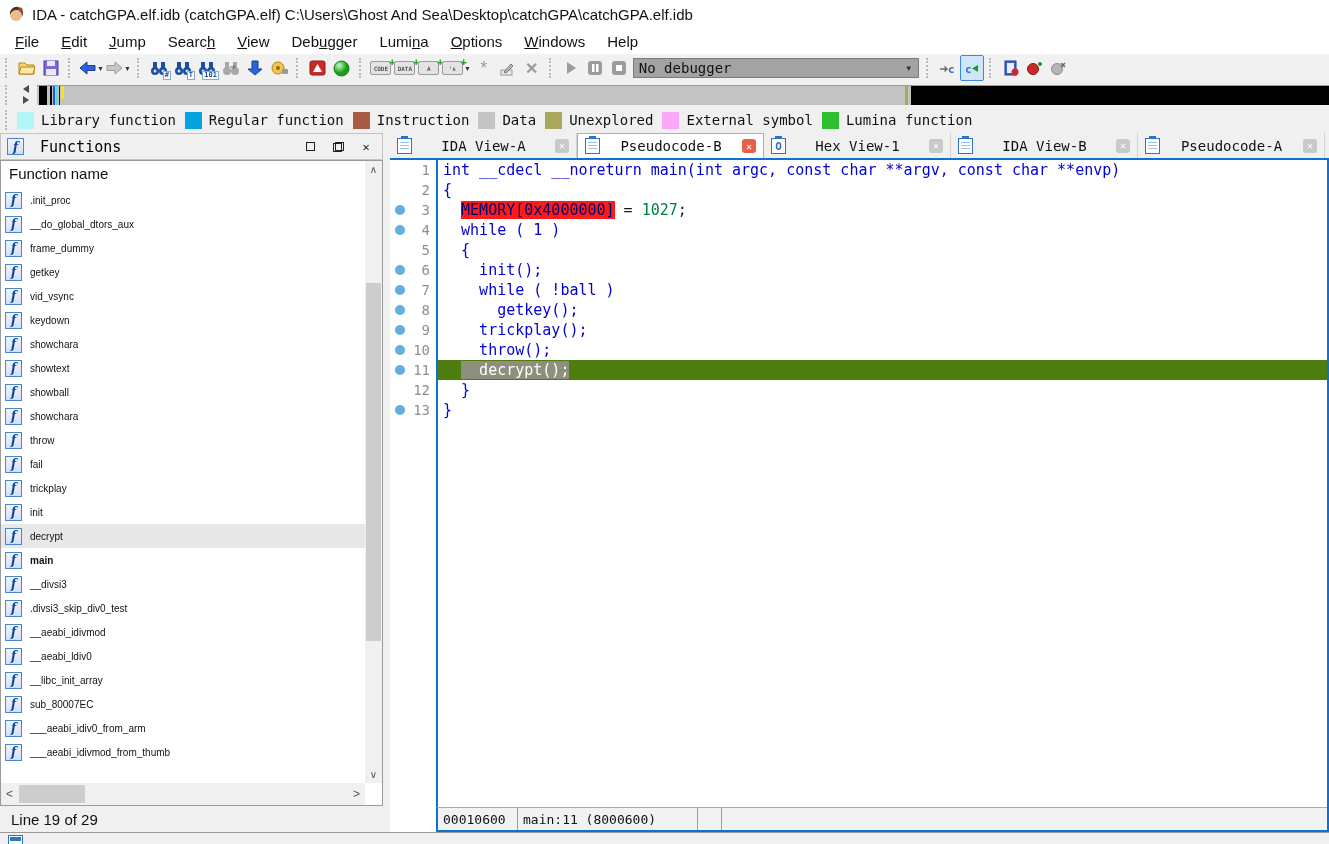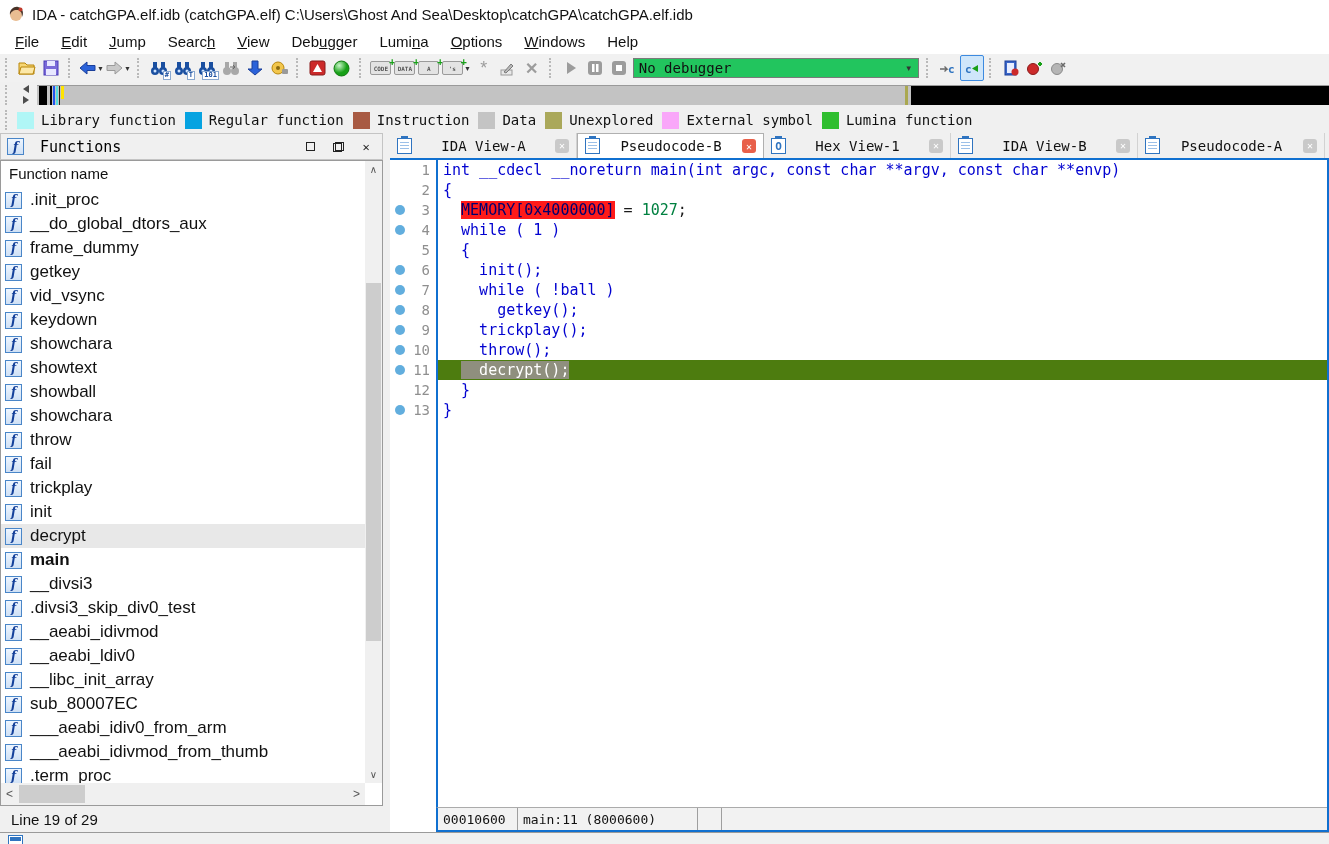--- a/index.html
+++ b/index.html
@@ -17,21 +17,21 @@
 
   
   .toolbar { height:28px; background:#f1f1f1; display:flex; align-items:center; }
   .tb-sep { width:6px; height:20px; border-left:2px dotted #b9b9b9; margin:0 4px 0 5px; }
   .tb-btn { height:26px; min-width:24px; display:flex; align-items:center; justify-content:center; padding:0 1px; position:relative; }
   .tb-caret { font-size:7px; color:#333; margin-left:1px; }
   .chip { width:21px; height:14px; background:#e3e3e3; border:1px solid #9a9a9a; border-radius:2px;
           font:bold 6px "DejaVu Sans Mono",monospace; color:#555; display:flex; align-items:center; justify-content:center; position:relative; }
   .chip .plus { position:absolute; top:-6px; right:-5px; color:#19a019; font:bold 11px "Liberation Sans",sans-serif; }
   .glyph-gray { color:#9c9c9c; font-size:15px; }
-  .combo { width:286px; height:20px; background:#22c55e; border:1px solid #7a7a7a; display:flex; align-items:center; margin:0 2px; }
+  .combo { width:286px; height:20px; background:#a3a3a3; border:1px solid #7a7a7a; display:flex; align-items:center; margin:0 2px; }
   .combo .combo-text { flex:1; font:14px "DejaVu Sans Mono",monospace; color:#111; padding-left:5px; }
   .combo .combo-arrow { width:18px; text-align:center; font-size:8px; color:#333; }
   .tb-toggled { background:#cfe6fa; border:1px solid #3c8ae0; border-radius:2px; }
   .badge { position:absolute; bottom:1px; right:0; background:#fff; border:1px solid #8aa9d0; color:#1a4fa0;
            font:bold 7px "DejaVu Sans Mono",monospace; padding:0 1px; line-height:7px; }
 
   
   .navband { height:25px; display:flex; align-items:center; background:#f0f0f0; }
   .nav-handle { width:6px; height:20px; border-left:2px dotted #b9b9b9; margin:0 4px 0 5px; }
   .nav-arrows { display:flex; flex-direction:column; gap:2px; margin:0 4px; }
@@ -66,21 +66,21 @@
   .wb { width:12px; height:12px; display:flex; align-items:center; justify-content:center; color:#222; font-size:12px; }
   .wb-max { width:9px; height:9px; border:1px solid #222; }
   .wb-float { position:relative; width:11px; height:10px; }
   .wb-float::before { content:""; position:absolute; left:0; bottom:0; width:7px; height:7px; border:1px solid #222; background:#f0f0f0; }
   .wb-float::after  { content:""; position:absolute; right:0; top:0; width:7px; height:7px; border:1px solid #222; }
   .wb-close::before { content:"✕"; font-size:12px; }
 
   .fn-listbox { flex:1; position:relative; background:#fff; border:1px solid #9a9a9a; overflow:hidden; }
   .fn-colheader { height:26px; line-height:26px; padding-left:8px; font-size:15px; color:#111; background:#fff; }
   .fn-rows { position:absolute; top:27px; left:0; right:17px; bottom:22px; overflow:hidden; }
-  .fn-row { height:24px; display:flex; align-items:center; padding-left:4px; font-size:17px; color:#111; white-space:nowrap; }
+  .fn-row { height:24px; display:flex; align-items:center; padding-left:4px; font-size:10px; color:#111; white-space:nowrap; }
   .fn-row.selected { background:#e8e8e8; }
   .fn-row.bold .fn-name { font-weight:bold; }
   .f-icon { width:17px; height:17px; margin-right:8px; flex:none; border:1px solid #4a86c8;
             background:linear-gradient(#eef6ff,#cfe0f5); color:#14409a; display:flex; align-items:center; justify-content:center;
             font:italic bold 12px "DejaVu Serif", serif; }
   .f-icon::before { content:"f"; }
 
   .vscroll { position:absolute; top:0; right:0; width:17px; bottom:22px; background:#f0f0f0; }
   .vscroll .arr-up, .vscroll .arr-down { position:absolute; left:0; right:0; height:17px; display:flex; align-items:center; justify-content:center; color:#555; font-size:10px; }
   .vscroll .arr-up { top:0; } .vscroll .arr-down { bottom:0; }
@@ -579,24 +579,20 @@
           <div class="fn-row">
             <span class="f-icon"></span>
             <span class="fn-name">___aeabi_idiv0_from_arm</span>
           </div>
 
           <div class="fn-row">
             <span class="f-icon"></span>
             <span class="fn-name">___aeabi_idivmod_from_thumb</span>
           </div>
 
-          <div class="fn-row">
-            <span class="f-icon"></span>
-            <span class="fn-name">.term_proc</span>
-          </div>
         </div>
       <div class="vscroll">
         <span class="arr-up"></span>
         <span class="vthumb"></span>
         <span class="arr-down"></span>
       </div>
       <div class="hscroll">
         <span class="arr-left"></span>
         <span class="hthumb"></span>
         <span class="arr-right"></span>

